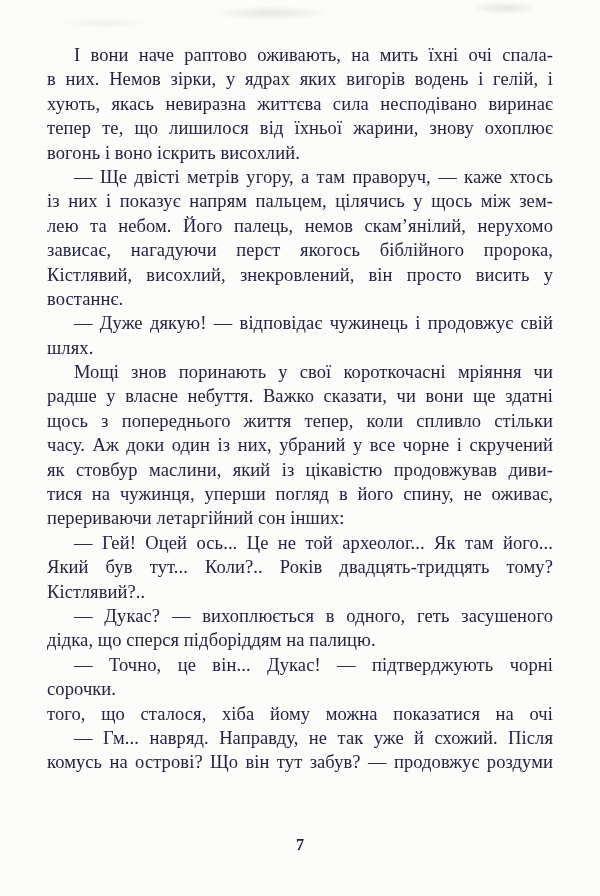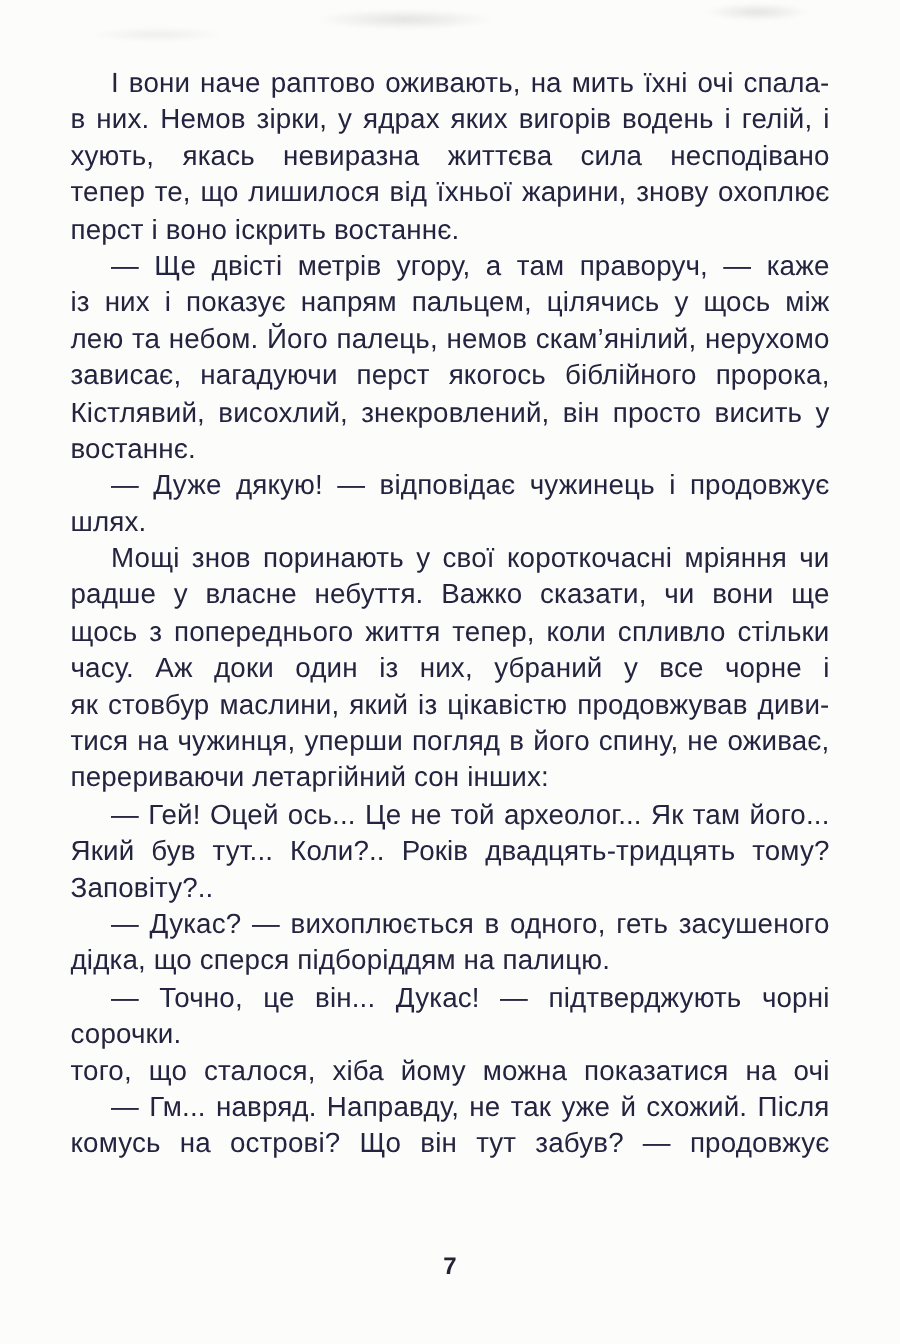--- a/index.html
+++ b/index.html
@@ -7,21 +7,21 @@
     padding: 0;
     background: #f4f4f2;
   }
   .book-page {
     position: relative;
     width: 600px;
     height: 896px;
     margin: 0 auto;
     background: #fcfcfa;
     overflow: hidden;
-    font-family: Liberation Sans, sans-serif;
+    font-family: Liberation Serif, serif;
     color: #242440;
   }
   
   .scan-smudge {
     position: absolute;
     background: radial-gradient(ellipse at center, rgba(120,120,125,0.18), rgba(120,120,125,0) 70%);
     filter: blur(1px);
     pointer-events: none;
   }
   .smudge-a { left: 210px; top: 6px;  width: 120px; height: 14px; }
@@ -66,21 +66,21 @@
   <div class="scan-smudge smudge-a"></div>
   <div class="scan-smudge smudge-b"></div>
   <div class="scan-smudge smudge-c"></div>
 
   <div class="text-block">
       <div class="para">
         <div class="line first">І вони наче раптово оживають, на мить їхні очі спала-</div>
         <div class="line">в них. Немов зірки, у ядрах яких вигорів водень і гелій, і</div>
         <div class="line">хують, якась невиразна життєва сила несподівано виринає</div>
         <div class="line">тепер те, що лишилося від їхньої жарини, знову охоплює</div>
-        <div class="line end">перст і воно іскрить востаннє.</div>
+        <div class="line end">вогонь і воно іскрить висохлий.</div>
       </div>
       <div class="para">
         <div class="line first">— Ще двісті метрів угору, а там праворуч, — каже хтось</div>
         <div class="line">із них і показує напрям пальцем, цілячись у щось між зем-</div>
         <div class="line">лею та небом. Його палець, немов скам’янілий, нерухомо</div>
         <div class="line">зависає, нагадуючи перст якогось біблійного пророка,</div>
         <div class="line">Кістлявий, висохлий, знекровлений, він просто висить у</div>
         <div class="line end">востаннє.</div>
       </div>
       <div class="para">
@@ -92,21 +92,21 @@
         <div class="line">радше у власне небуття. Важко сказати, чи вони ще здатні</div>
         <div class="line">щось з попереднього життя тепер, коли спливло стільки</div>
         <div class="line">часу. Аж доки один із них, убраний у все чорне і скручений</div>
         <div class="line">як стовбур маслини, який із цікавістю продовжував диви-</div>
         <div class="line">тися на чужинця, уперши погляд в його спину, не оживає,</div>
         <div class="line end">перериваючи летаргійний сон інших:</div>
       </div>
       <div class="para">
         <div class="line first">— Гей! Оцей ось... Це не той археолог... Як там його...</div>
         <div class="line">Який був тут... Коли?.. Років двадцять-тридцять тому?</div>
-        <div class="line end">Заповіту?..</div>
+        <div class="line end">Кістлявий?..</div>
       </div>
       <div class="para">
         <div class="line first">— Дукас? — вихоплюється в одного, геть засушеного</div>
         <div class="line end">дідка, що сперся підборіддям на палицю.</div>
       </div>
       <div class="para">
         <div class="line first">— Точно, це він... Дукас! — підтверджують чорні</div>
         <div class="line end">сорочки.</div>
       </div>
       <div class="para">

